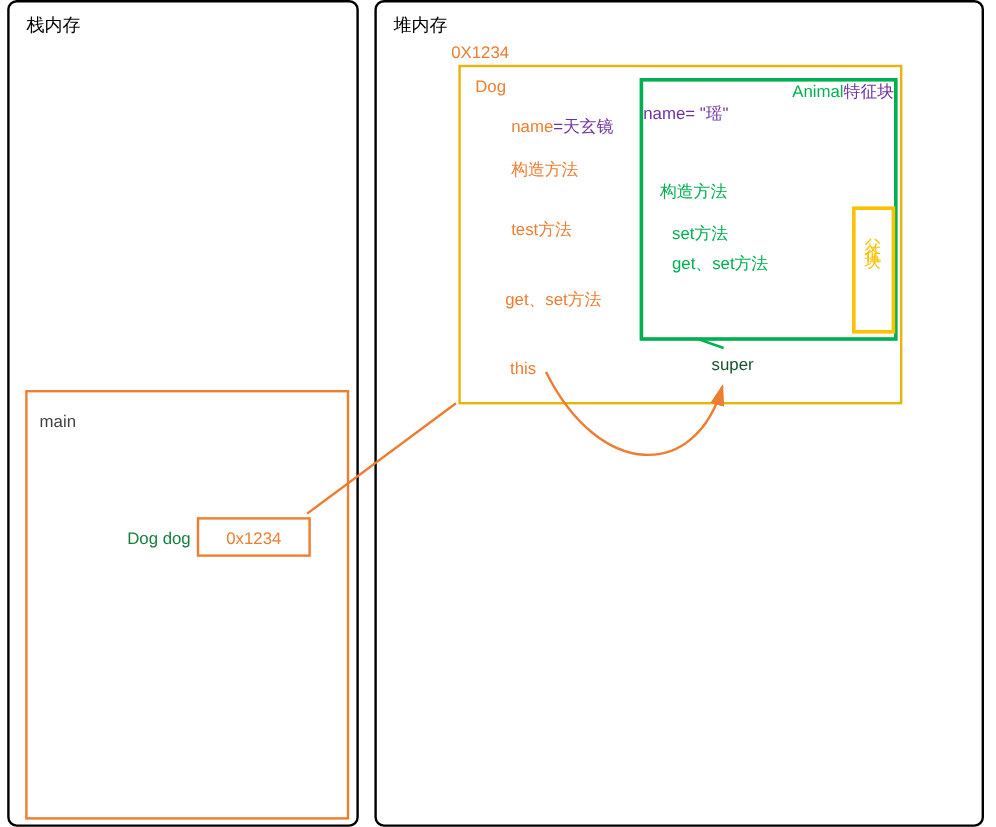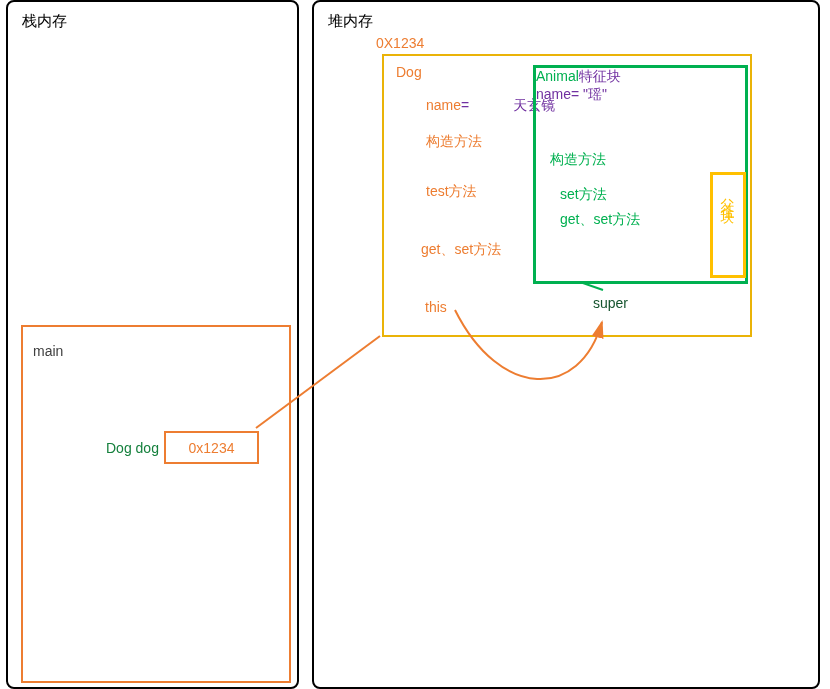--- a/index.html
+++ b/index.html
@@ -43,33 +43,33 @@
 
   
   #heap-address { position:absolute; left:62px; top:33px; color:#ed7d31; }
 
   
   #dog-object { left:68px; top:52px; width:370px; height:283px; position:absolute; border:2px solid #eab308; }
   .dog-label { position:absolute; color:#ed7d31; }
   #dog-class   { left:12px; top:8px; }
   #dog-name    { left:42px; top:41px; }
   #dog-name-eq { color:#7030a0; }
-  #dog-name-val{ color:#7030a0;margin-left:44px; }
+  #dog-name-val{ color:#7030a0; }
   #dog-ctor    { left:42px; top:77px; }
   #dog-test    { left:42px; top:127px; }
   #dog-getset  { left:37px; top:185px; }
   #dog-this    { left:41px; top:243px; }
 
   
   #animal-block {
     position:absolute; left:149px; top:9px; width:215px; height:219px;
     border:3px solid #00b050;
   }
   .green-label { position:absolute; color:#00b050; }
-  #animal-title { left:14px; top:13px; }
+  #animal-title { left:14px; top:13px;text-align:right; }
   #animal-title-text1 { color:#00b050; }
   #animal-title-text2 { color:#7030a0; }
   #animal-name  { left:14px; top:48px; color:#7030a0; }
   #animal-ctor  { left:14px; top:83px; }
   #animal-argctor { left:24px; top:118px; }
   #animal-getset  { left:24px; top:143px; }
 
   
   #super-label { position:absolute; left:209px; top:239px; color:#14532d; }
 

